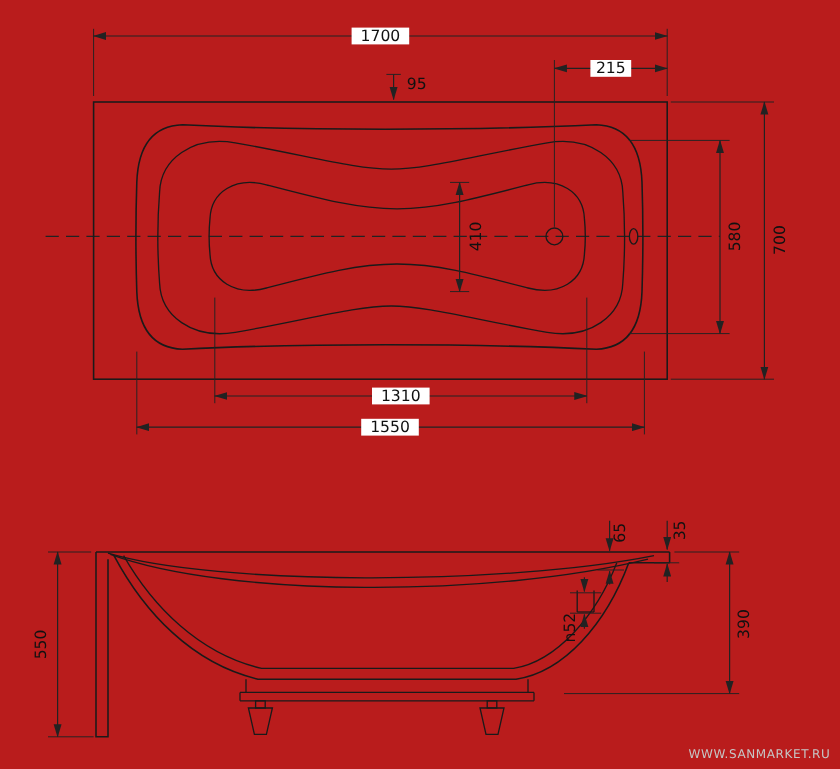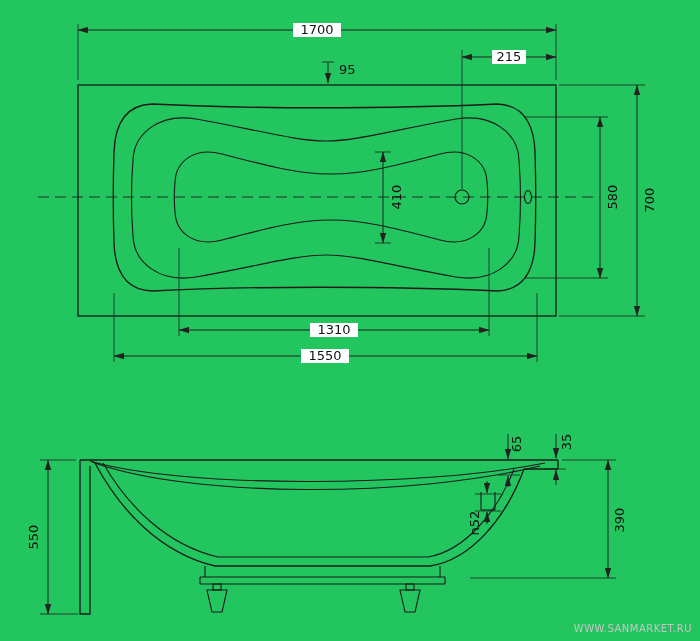--- a/index.html
+++ b/index.html
@@ -1,16 +1,16 @@
 <!DOCTYPE html>
 <html><head>
 <meta charset="utf-8">
 <style>
   html,body{margin:0;padding:0;background:#ffffff;}
-  .canvas{width:700px;height:641px;background:#22c55e;position:relative;overflow:hidden;
+  .canvas{width:700px;height:641px;background:#b91c1c;position:relative;overflow:hidden;
           font-family:"DejaVu Sans", sans-serif;}
   svg{display:block;}
   .outline{fill:none;stroke:#1a1a1a;stroke-width:1.3;}
   .thin{fill:none;stroke:#1a1a1a;stroke-width:1.1;}
   .dim{fill:none;stroke:#222;stroke-width:1;}
   .ext{fill:none;stroke:#222;stroke-width:0.8;}
   .center{fill:none;stroke:#222;stroke-width:0.9;stroke-dasharray:11 6;}
   .dimtext{font-family:"DejaVu Sans", sans-serif;font-size:13px;fill:#111;}
   .labelbg{fill:#ffffff;}
   .watermark{font-family:"DejaVu Sans", sans-serif;font-size:10px;fill:#c6c6c6;letter-spacing:0.5px;}

